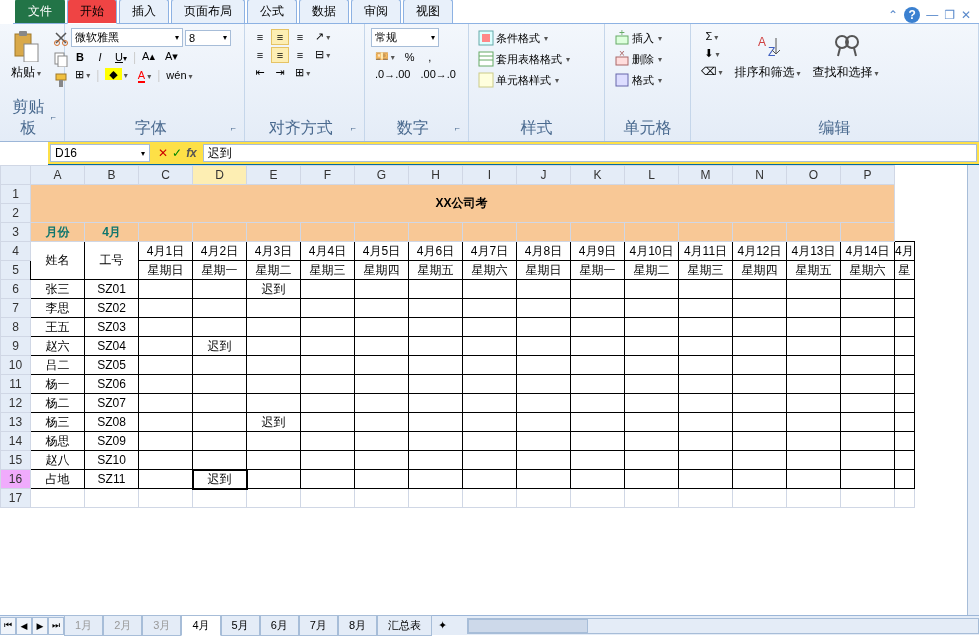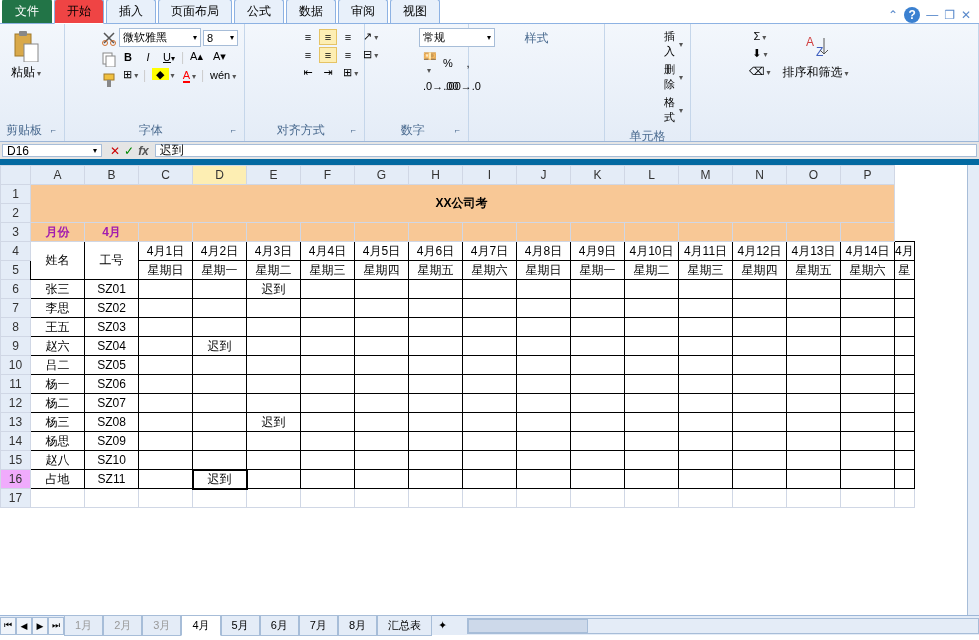--- a/index.html
+++ b/index.html
@@ -1,63 +1,63 @@
 <!DOCTYPE html>
 <html><head>
 <meta charset="utf-8">
 <style>
 * { box-sizing: border-box; margin: 0; padding: 0; }
 body { font-family: "Microsoft YaHei", sans-serif; font-size: 12px; background: #fff; width: 979px; height: 640px; overflow: hidden; position: relative; }
 
 
-.tabbar { display: flex; height: 24px; background: #fff; border-bottom: 1px solid #8db2e3; align-items: flex-end; }
+.tabbar { display: flex; height: 24px; background: #fff; border-bottom: 1px solid #8db2e3; align-items: flex-end; margin-left: 13px; }
 .tab { padding: 3px 12px; border: 1px solid #8db2e3; border-bottom: none; margin-left: 2px; background: #e8f0fa; cursor: pointer; font-size: 12px; border-radius: 3px 3px 0 0; }
 .tab.file { background: #227447; color: #fff; border-color: #227447; }
 .tab.active { background: #ef4444; border-bottom: 1px solid #fff; position: relative; top: 1px; }
 .tabbar-right { margin-left: auto; display: flex; gap: 6px; padding-right: 8px; color: #5a8acb; align-items: center; }
 .tabbar-right span { cursor: pointer; }
 .help-icon { width: 16px; height: 16px; border-radius: 50%; background: #3a80d0; color: #fff; display: inline-flex; align-items: center; justify-content: center; font-weight: bold; }
 
 
 .ribbon { height: 118px; background: linear-gradient(#f3f7fc, #e4ecf7); border-bottom: 1px solid #9cb6d8; display: flex; }
 .group { border-right: 1px solid #c5d6ea; padding: 4px 6px 2px 6px; display: flex; flex-direction: column; justify-content: space-between; }
-.group-label { text-align: center; font-size: 12px; color: #4a6a8f; padding-top: 2px; font-family: Liberation Serif, serif; }
+.group-label { text-align: center; font-size: 16px; color: #4a6a8f; padding-top: 2px; font-family: Liberation Serif, serif; }
 .group-content { flex: 1; display: flex; gap: 4px; }
 .btn-large { display: flex; flex-direction: column; align-items: center; gap: 2px; padding: 2px 4px; cursor: pointer; }
 .btn-large .icon { width: 32px; height: 32px; display: flex; align-items: center; justify-content: center; }
 .btn-small { display: flex; align-items: center; gap: 2px; padding: 1px 3px; cursor: pointer; font-size: 11px; min-height: 20px; }
-.col { display: flex; flex-direction: column; gap: 1px; margin-left: 48px; }
+.col { display: flex; flex-direction: column; gap: 1px; }
 .row { display: flex; gap: 2px; align-items: center; }
 .combo { background: #fff; border: 1px solid #a7bdd8; padding: 1px 3px; font-size: 11px; display: flex; align-items: center; justify-content: space-between; }
 .toolbar-btn { border: 1px solid transparent; padding: 1px 3px; cursor: pointer; min-width: 18px; text-align: center; font-size: 11px; }
 .toolbar-btn.active { background: #fdeeb3; border-color: #e5c365; }
 .dropdown-arrow::after { content: "▾"; font-size: 8px; margin-left: 2px; color: #555; }
 .expand-arrow { font-size: 9px; color: #4a6a8f; cursor: pointer; text-align: right; padding-right: 2px; }
 .group-footer { display: flex; justify-content: space-between; align-items: center; }
 
 
-.formula-bar { height: 23px; border-bottom: 6px solid #0369a1; display: flex; align-items: stretch; background: #e5e5e5; }
+.formula-bar { height: 23px; border-bottom: 1px solid #0369a1; display: flex; align-items: stretch; background: #fde047; margin-left: 48px; }
 .namebox { width: 100px; background: #fff; border: 1px solid #a7bdd8; margin: 2px; display: flex; align-items: center; padding: 0 4px; justify-content: space-between; }
 .fx-btns { display: flex; align-items: center; gap: 4px; padding: 0 6px; color: #888; }
 .fx-label { font-style: italic; font-weight: bold; color: #555; }
 .formula-input { flex: 1; background: #fff; border: 1px solid #a7bdd8; margin: 2px 2px 2px 0; padding: 0 4px; display: flex; align-items: center; }
 
 
 .sheet-area { position: relative; height: 450px; overflow: hidden; font-family: SimSun, Arial; }
 .sheet-table { border-collapse: collapse; table-layout: fixed; }
 .sheet-table th, .sheet-table td { border: 1px solid #d0d7e5; text-align: center; font-size: 12px; height: 19px; overflow: hidden; white-space: nowrap; }
 .sheet-table th { background: #e4ecf7; font-weight: normal; color: #333; }
 .col-header { width: 54px; }
 .col-header.selected { background: #fdeeb3; }
 .row-header { width: 30px; background: #e4ecf7; }
 .row-header.selected { background: #f0abfc; }
 .corner { width: 30px; background: #e4ecf7; }
 .data-cell { background: #fff; }
 .title-cell { background: #f8c896; font-weight: bold; font-size: 16px; text-align: right; padding-right: 2px; }
-.month-cell { background: #f8c896; color: #a21caf; font-weight: bold; margin-left: 40px; }
+.month-cell { background: #f8c896; color: #0f766e; font-weight: bold; margin-left: 40px; }
 .header-cell { background: #fff; border: 1px solid #000 !important; }
 .body-cell { border: 1px solid #000 !important; }
 .active-cell { border: 2px solid #000 !important; position: relative; }
 
 
 .sheet-tabs-bar { height: 20px; background: #e4ecf7; border-top: 1px solid #9cb6d8; display: flex; align-items: center; font-size: 11px; }
 .nav-btns { display: flex; }
 .nav-btn { width: 16px; height: 18px; border: 1px solid #a7bdd8; background: #f0f4fa; display: flex; align-items: center; justify-content: center; cursor: pointer; font-size: 9px; }
 .sheet-tab { padding: 2px 10px; border: 1px solid #a7bdd8; background: #e4ecf7; cursor: pointer; }
 .sheet-tab.active { background: #fff; border-bottom-color: #fff; }
@@ -189,41 +189,64 @@
       </div>
     </div>
     <div class="group-footer">
         <span class="group-label" style="width:100%;text-align:center">对齐方式</span>
         <span class="expand-arrow">⌐</span>
       </div>
   </div>
 
   <div class="group" style="width:104px">
     <div class="group-content col">
-      <div class="combo" style="width:76px">
+      <div class="combo" style="width:68px">
           <span>常规</span>
           <span style="font-size:8px">▾</span>
         </div>
       <div class="row">
         <span class="toolbar-btn dropdown-arrow">💴</span>
         <span class="toolbar-btn">%</span>
         <span class="toolbar-btn">,</span>
       </div>
       <div class="row">
         <span class="toolbar-btn">.0→.00</span>
         <span class="toolbar-btn">.00→.0</span>
       </div>
     </div>
     <div class="group-footer">
         <span class="group-label" style="width:100%;text-align:center">数字</span>
         <span class="expand-arrow">⌐</span>
       </div>
   </div>
 
   <div class="group" style="width:136px">
+    <div class="group-content col">
+      <div class="btn-small dropdown-arrow">
+          <svg width="16" height="16">
+            <rect x="1" y="1" width="14" height="14" fill="#dff" stroke="#6aa"></rect>
+            <rect x="4" y="4" width="8" height="8" fill="#f88"></rect>
+          </svg>
+          <span>条件格式</span>
+        </div>
+      <div class="btn-small dropdown-arrow">
+          <svg width="16" height="16">
+            <rect x="1" y="1" width="14" height="14" fill="#fff" stroke="#6a6"></rect>
+            <line x1="1" y1="5" x2="15" y2="5" stroke="#6a6"></line>
+            <line x1="1" y1="9" x2="15" y2="9" stroke="#6a6"></line>
+          </svg>
+          <span>套用表格格式</span>
+        </div>
+      <div class="btn-small dropdown-arrow">
+          <svg width="16" height="16">
+            <rect x="1" y="1" width="14" height="14" fill="#ffd" stroke="#cc8"></rect>
+          </svg>
+          <span>单元格样式</span>
+        </div>
+    </div>
     <div class="group-label">样式</div>
   </div>
 
   <div class="group" style="width:86px">
     <div class="group-content col">
       <div class="btn-small dropdown-arrow">
           <svg width="16" height="16">
             <rect x="2" y="6" width="12" height="8" fill="#dfd" stroke="#6a6"></rect>
             <text x="8" y="6" font-size="10" fill="#6a6" text-anchor="middle">+</text>
           </svg>
@@ -256,21 +279,32 @@
       <div class="btn-large">
         <div class="icon">
             <svg width="28" height="28">
               <text x="4" y="14" font-size="12" fill="#d04040">A</text>
               <text x="14" y="24" font-size="12" fill="#4060c0">Z</text>
               <path d="M22 6 L22 22 M18 18 L22 22 L26 18" stroke="#555" fill="none"></path>
             </svg>
           </div>
         <span class="dropdown-arrow">排序和筛选</span>
       </div>
-    </div>
+      <div class="btn-large">
+        <div class="icon">
+            <svg width="28" height="28">
+              <circle cx="10" cy="10" r="6" fill="none" stroke="#555" stroke-width="2"></circle>
+              <circle cx="20" cy="10" r="6" fill="none" stroke="#555" stroke-width="2"></circle>
+              <path d="M8 16 L6 24 M22 16 L24 24" stroke="#555" stroke-width="2"></path>
+            </svg>
+          </div>
+        <span class="dropdown-arrow">查找和选择</span>
+      </div>
+    </div>
+    <div class="group-label">编辑</div>
   </div>
 </div>
 
 <div class="formula-bar">
   <div class="namebox">
       <span>D16</span>
       <span style="font-size:8px">▾</span>
     </div>
   <div class="fx-btns">
     <span style="color:#c00">✕</span>

